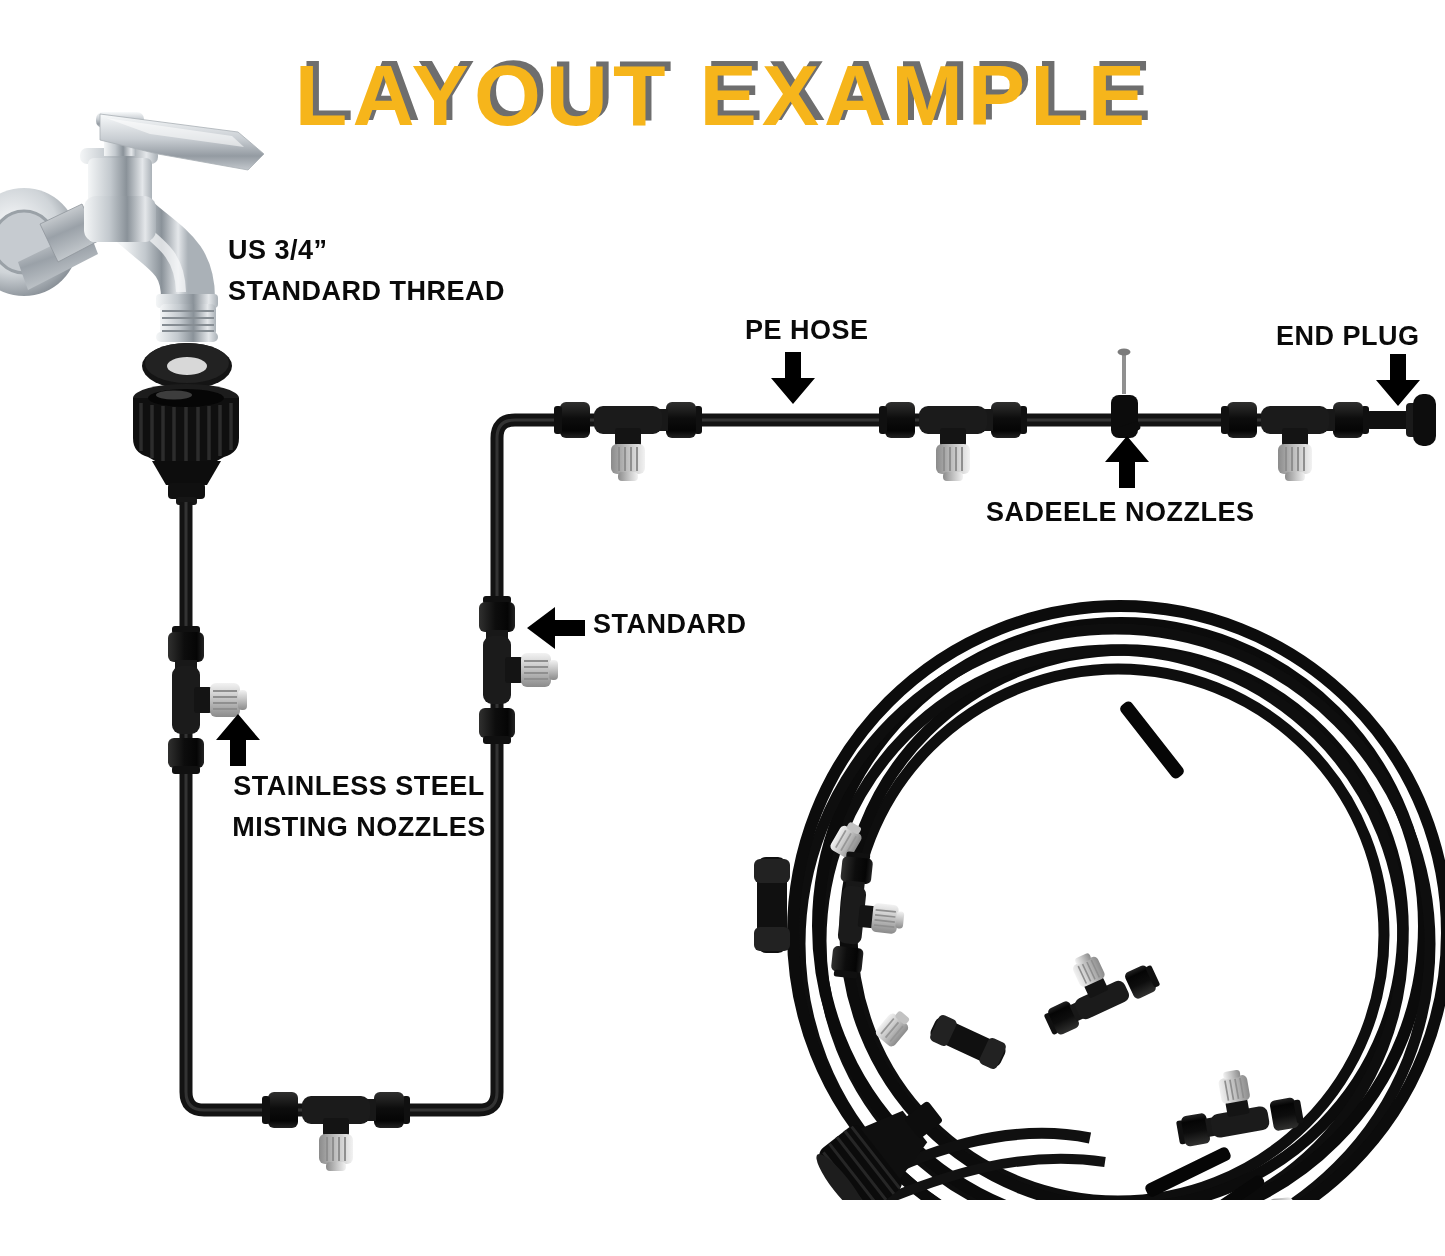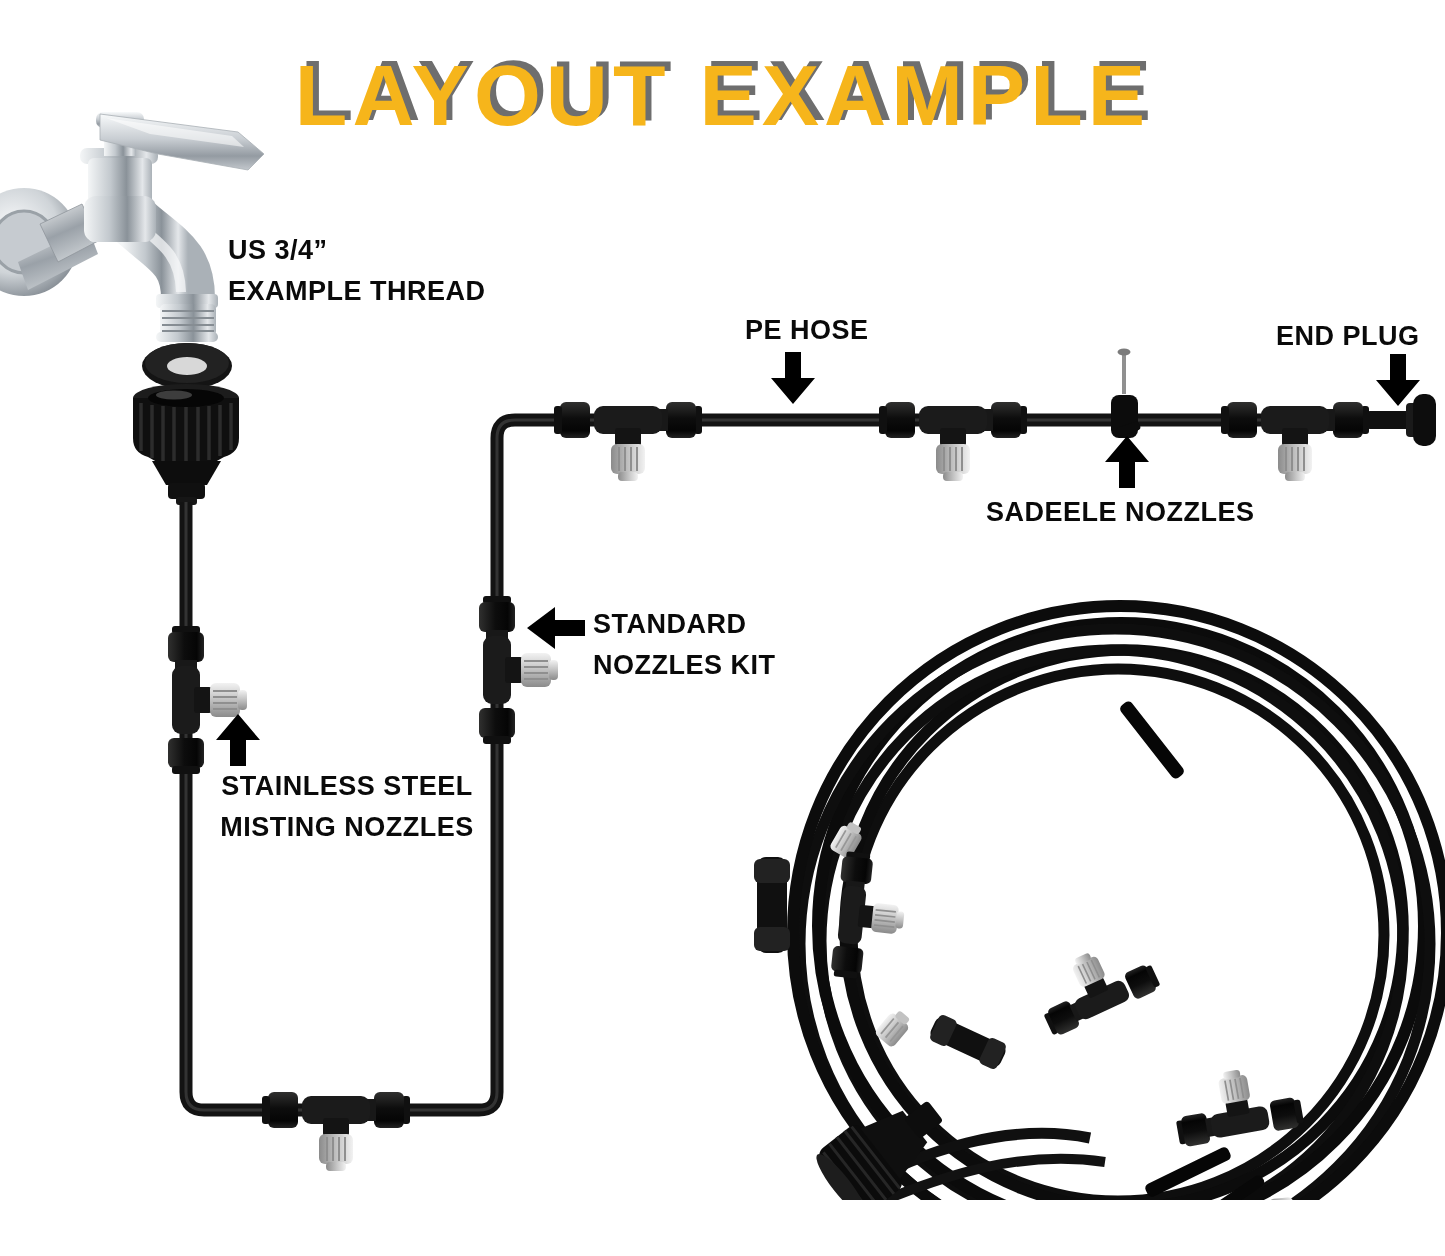--- a/index.html
+++ b/index.html
@@ -194,21 +194,21 @@
       <rect x="1366" y="411" width="54" height="18" rx="4" fill="#101010"></rect>
       <rect x="1406" y="403" width="11" height="34" rx="4" fill="#1a1a1a"></rect>
       <rect x="1413" y="394" width="23" height="52" rx="10" fill="#0d0d0d"></rect>
     </g>
   </svg>
 
   <h1 class="page-title">LAYOUT EXAMPLE</h1>
 
   <div class="callout" style="left:228px;top:230px;">
     <div>US 3/4”</div>
-    <div>EXAMPLE THREAD</div>
+    <div>STANDARD THREAD</div>
   </div>
 
   <div class="callout" style="left:745px;top:310px;">PE HOSE</div>
   <div class="arrow" style="left:771px;top:352px;">
     <svg width="44" height="52" viewBox="0 0 44 52">
         <path d="M14 0 h16 v26 h14 L22 52 0 26 h14 Z"></path>
       </svg>
   </div>
 
   <div class="callout" style="left:1276px;top:316px;">END PLUG</div>
@@ -225,26 +225,25 @@
   </div>
   <div class="callout" style="left:986px;top:492px;">SADEELE NOZZLES</div>
 
   <div class="arrow" style="left:527px;top:607px;">
     <svg width="58" height="42" viewBox="0 0 58 42">
         <path d="M0 21 28 0 v13 h30 v16 H28 v13 Z"></path>
       </svg>
   </div>
   <div class="callout" style="left:593px;top:604px;">
     <div>STANDARD</div>
-    <div>NOZZLES KIT</div>
   </div>
 
   <div class="arrow" style="left:216px;top:714px;">
     <svg width="44" height="52" viewBox="0 0 44 52">
         <path d="M22 0 44 26 H30 v26 H14 V26 H0 Z"></path>
       </svg>
   </div>
-  <div class="callout center" style="left:200px;top:766px;width:294px;">
+  <div class="callout center" style="left:212px;top:766px;width:294px;">
     <div>STAINLESS STEEL</div>
     <div>MISTING NOZZLES</div>
   </div>
 
 </div>
 
 </body></html>

